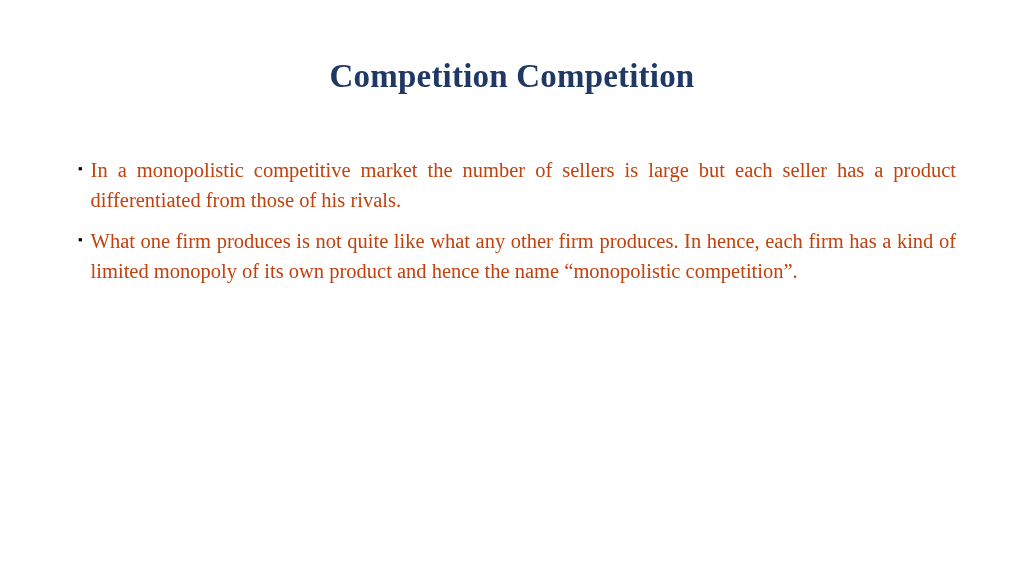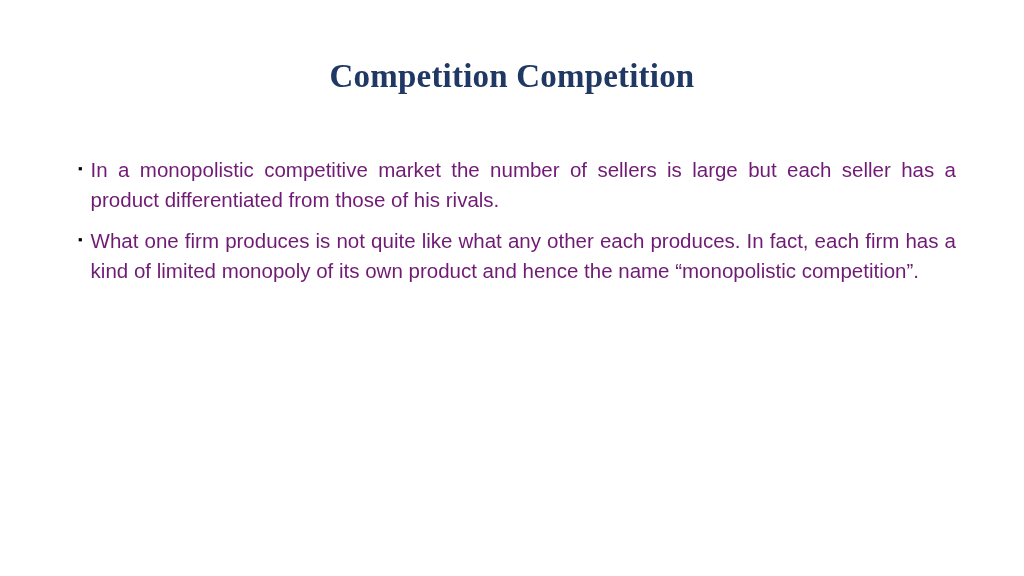--- a/index.html
+++ b/index.html
@@ -46,24 +46,24 @@
   .bullet-marker {
     flex: 0 0 auto;
     font-size: 13px;
     line-height: 30px;
     color: #000000;
     margin-right: 8px;
     transform: translateY(-1px);
   }
   .bullet-text {
     flex: 1 1 auto;
-    font-family: Liberation Sans, sans-serif;
+    font-family: Liberation Serif, serif;
     font-size: 20.5px;
     line-height: 30px;
-    color: #701a75;
+    color: #c2410c;
     text-align: justify;
   }
   .bullet-text.justified {
     text-align: justify;
     text-justify: inter-word;
   }
 </style>
 </head>
 <body>
 
@@ -73,17 +73,17 @@
 
   <div class="body-block">
 
     <div class="bullet-item">
       <span class="bullet-marker">▪</span>
       <span class="bullet-text">In a monopolistic competitive market the number of sellers is large but each seller has a product differentiated from those of his rivals.</span>
     </div>
 
     <div class="bullet-item">
       <span class="bullet-marker">▪</span>
-      <span class="bullet-text justified">What one firm produces is not quite like what any other each produces. In fact, each firm has a kind of limited monopoly of its own product and hence the  name  “monopolistic  competition”.</span>
+      <span class="bullet-text justified">What one firm produces is not quite like what any other firm produces. In hence, each firm has a kind of limited monopoly of its own product and hence the  name  “monopolistic  competition”.</span>
     </div>
 
   </div>
 </div>
 
 </body></html>

